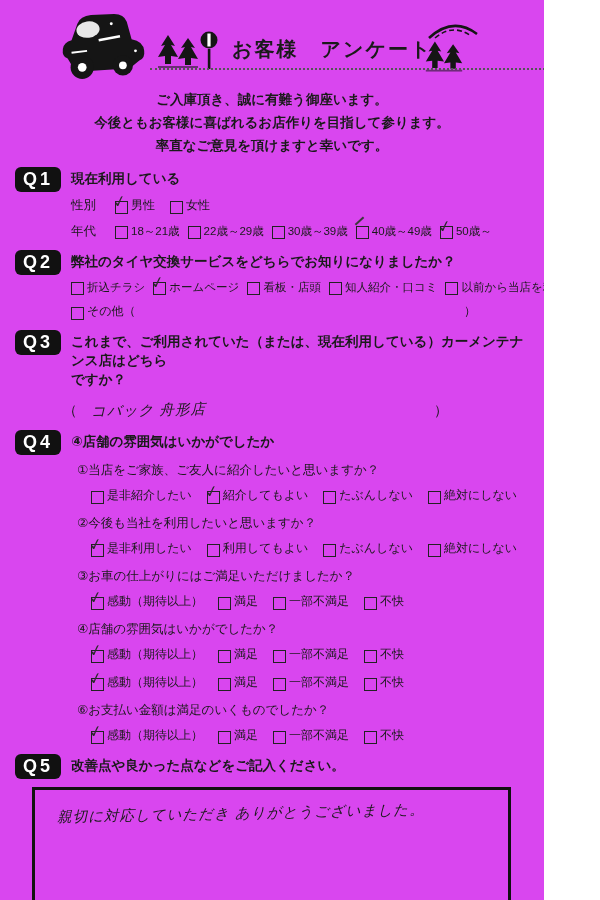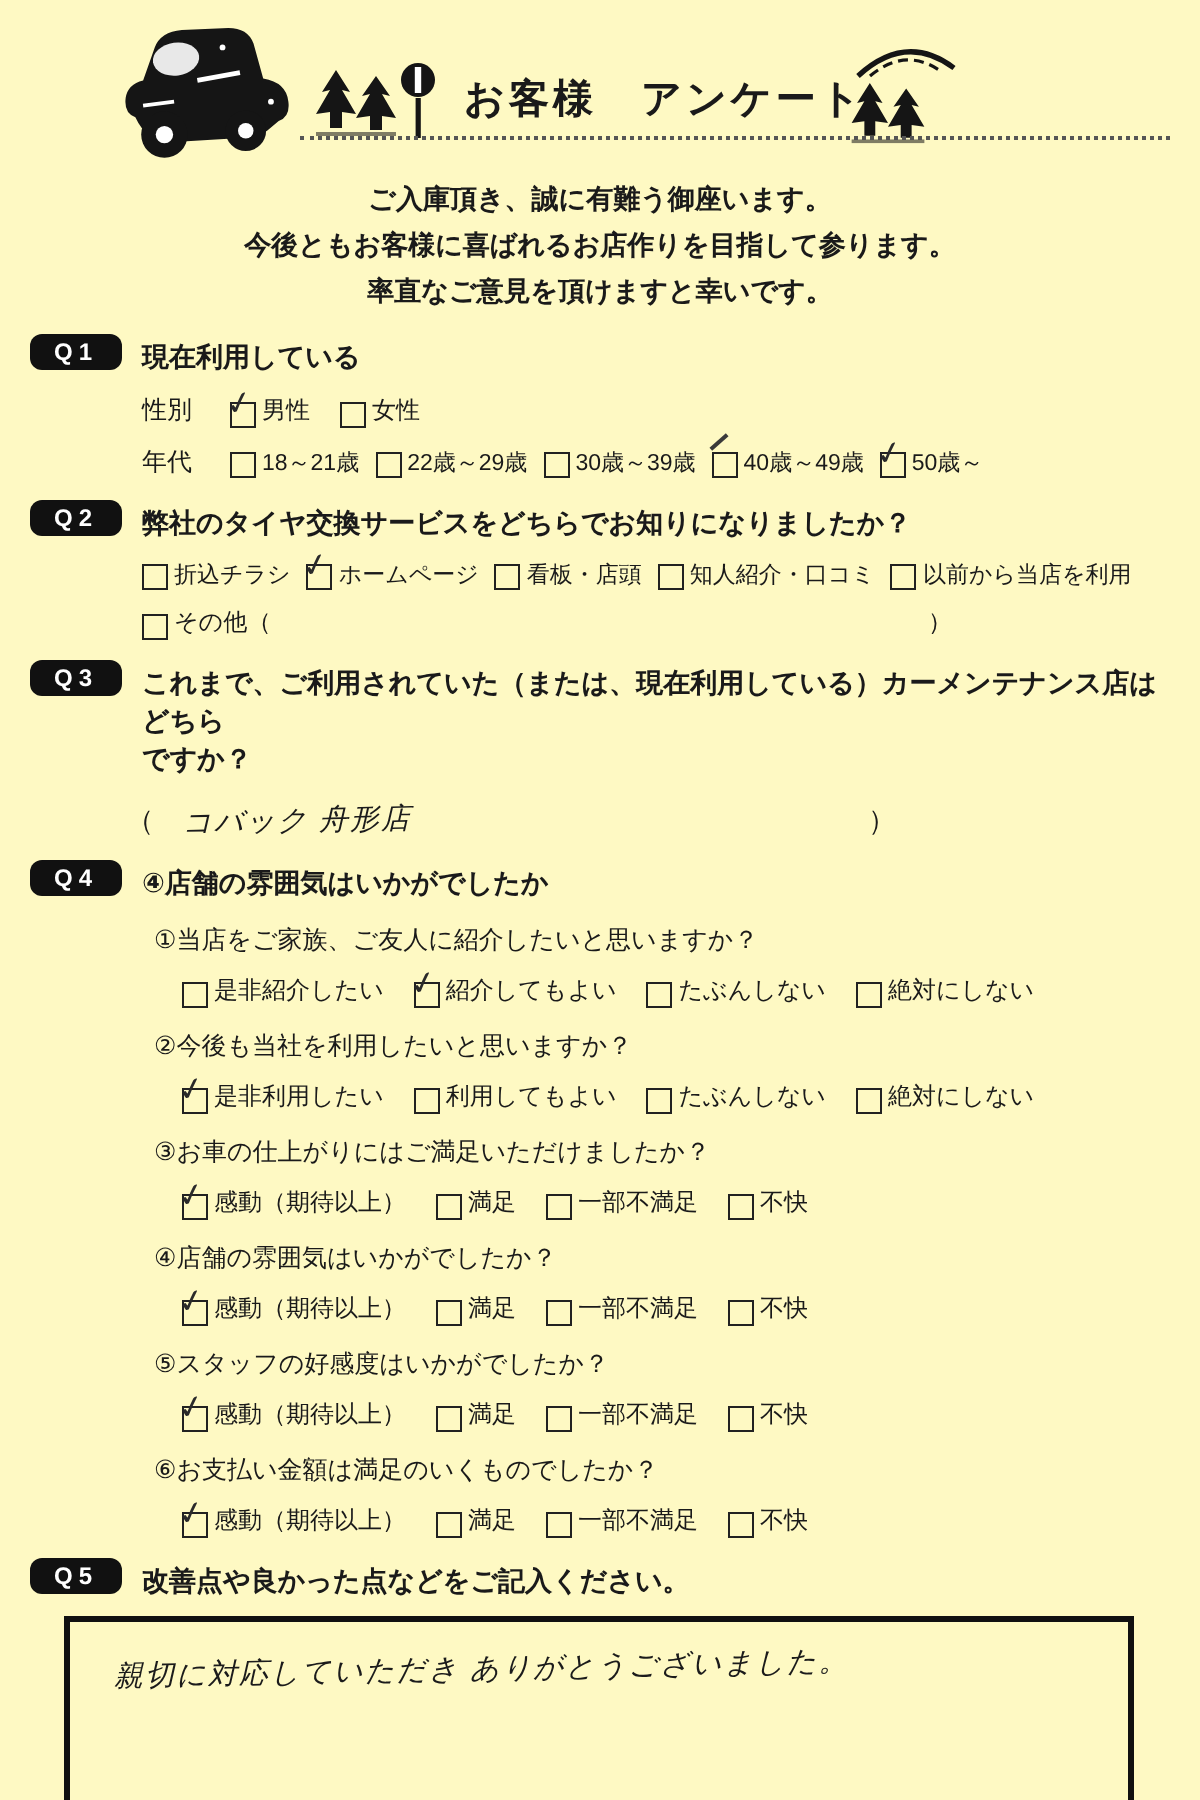--- a/index.html
+++ b/index.html
@@ -1,34 +1,34 @@
 <!DOCTYPE html>
 <html><head>
 <meta charset="utf-8">
 <style>
   html,body{margin:0;padding:0;background:#fff;}
   .page{
-    position:relative;width:600px;height:900px;background:#fef9c3;overflow:hidden;
+    position:relative;width:544px;height:900px;background:#d946ef;overflow:hidden;
     font-family:"Liberation Sans","DejaVu Sans",sans-serif;color:#1a1a1a;
   }
   
   .header{position:relative;height:84px;}
   .car-icon{position:absolute;left:58px;top:10px;}
   .trees-left{position:absolute;left:156px;top:34px;}
   .sign-icon{position:absolute;left:199px;top:30px;}
   .page-title{position:absolute;left:232px;top:36px;font-size:20px;font-weight:bold;letter-spacing:2px;white-space:nowrap;}
   .rainbow-icon{position:absolute;left:426px;top:16px;}
   .trees-right{position:absolute;left:424px;top:40px;}
   .dotline{position:absolute;left:150px;top:68px;width:435px;border-bottom:2px dotted #555;}
   
   .intro{margin-top:4px;text-align:center;font-weight:bold;font-size:13.5px;line-height:23px;}
   
   .qsection{margin-top:10px;}
   .qrow{display:flex;align-items:flex-start;padding-left:15px;padding-right:12px;}
-  .qbadge{flex:0 0 auto;background:#111;color:#fff;font-weight:bold;font-size:12px;
+  .qbadge{flex:0 0 auto;background:#111;color:#fff;font-weight:bold;font-size:18px;
           width:46px;text-align:center;padding:2px 0;border-radius:6px;letter-spacing:3px;}
   .qbody{margin-left:10px;flex:1;min-width:0;}
   .qheading{font-weight:bold;font-size:13.5px;padding-top:2px;line-height:19px;}
   .formrow{display:flex;align-items:center;margin-top:9px;font-size:12.5px;}
   .rowlabel{width:44px;flex:0 0 auto;}
   .opt-row{display:flex;align-items:center;flex-wrap:nowrap;font-size:12px;}
   .opt-row.tight{font-size:11.5px;}
   .opt{display:inline-flex;align-items:flex-end;margin-right:15px;white-space:nowrap;}
   .opt-row.tight .opt{margin-right:8px;}
   .cb{position:relative;width:11px;height:11px;border:1.6px solid #222;margin-right:3px;flex:0 0 auto;}
@@ -287,21 +287,20 @@
                   <span class="cb"></span>
                   <span>一部不満足</span>
                 </span>
                 <span class="opt">
                   <span class="cb"></span>
                   <span>不快</span>
                 </span>
               </div>
             </div>
             <div class="subq">
-              <div class="subq-label">⑤スタッフの好感度はいかがでしたか？</div>
               <div class="opt-row">
                 <span class="opt">
                   <span class="cb checked"></span>
                   <span>感動（期待以上）</span>
                 </span>
                 <span class="opt">
                   <span class="cb"></span>
                   <span>満足</span>
                 </span>
                 <span class="opt">

